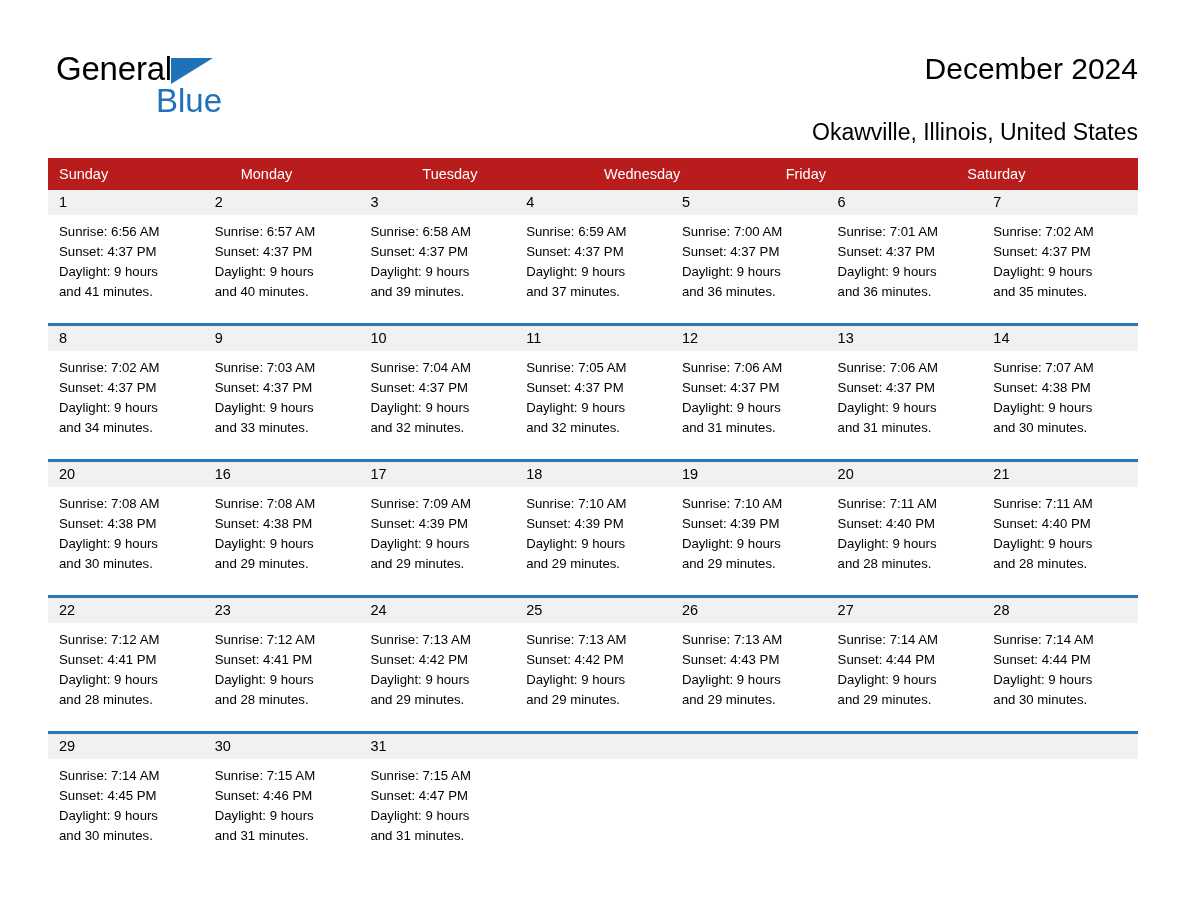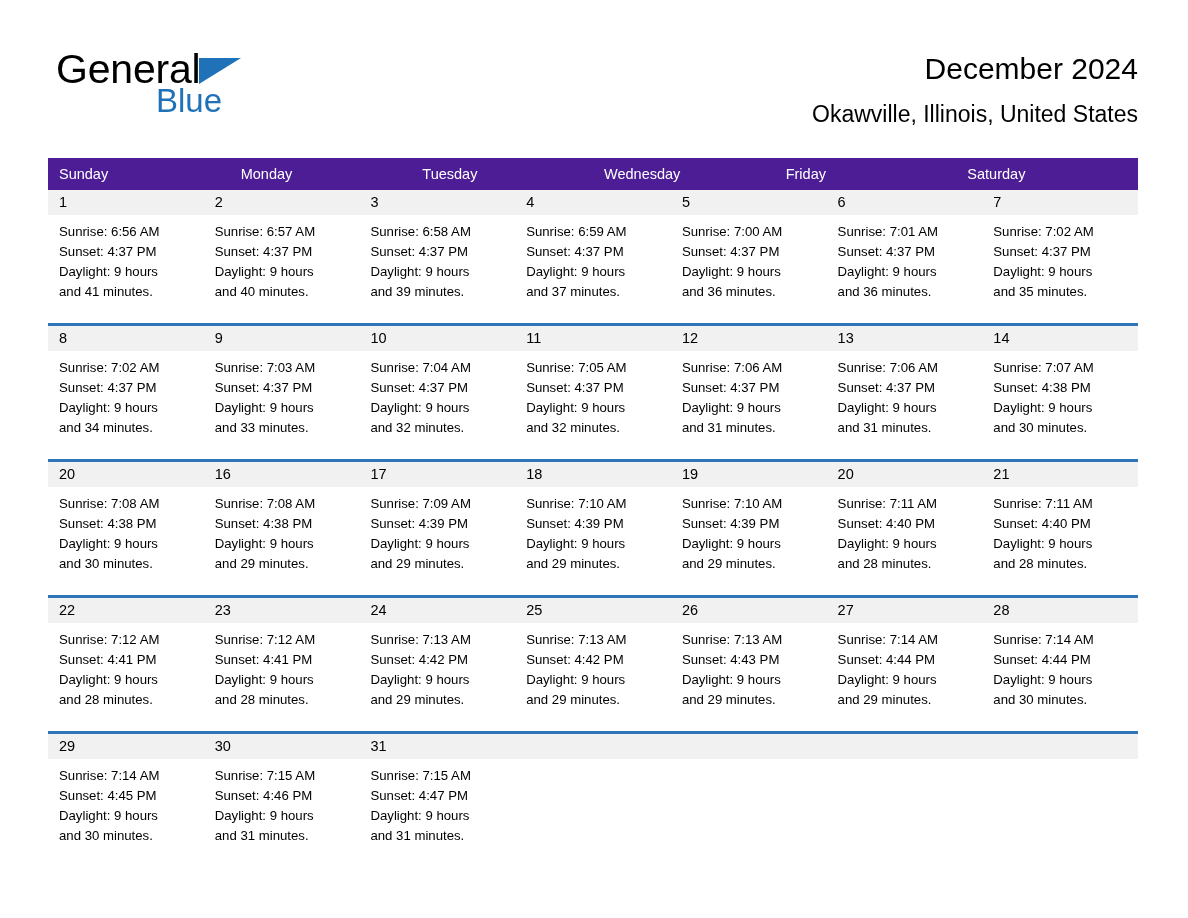--- a/index.html
+++ b/index.html
@@ -34,21 +34,21 @@
     position: absolute;
     left: 8px;
     top: 6px;
     width: 260px;
     height: 80px;
   }
   .brand-line1 {
     position: relative;
     height: 38px;
     line-height: 38px;
-    font-size: 41px;
+    font-size: 33px;
     color: #000000;
     letter-spacing: -0.2px;
     white-space: nowrap;
   }
   .brand-general {
     display: inline-block;
     vertical-align: top;
   }
   .brand-triangle {
     display: inline-block;
@@ -75,38 +75,38 @@
     top: 0;
     text-align: right;
   }
   .cal-title {
     font-size: 30px;
     line-height: 50px;
     color: #000000;
     white-space: nowrap;
   }
   .cal-subtitle {
-    margin-top: 6px;
+    margin-top: 24px;
     font-size: 23px;
     line-height: 28px;
     color: #000000;
     white-space: nowrap;
   }
 
   
   .calendar {
     position: absolute;
     left: 48px;
     top: 158px;
     width: 1090px;
   }
   .weekday-row {
     display: flex;
     width: 100%;
-    background: #4c1d95;
+    background: #b91c1c;
     height: 32px;
   }
   .weekday {
     flex: 1 1 0;
     min-width: 0;
     color: #ffffff;
     font-size: 14.5px;
     line-height: 32px;
     padding-left: 11px;
     box-sizing: border-box;

